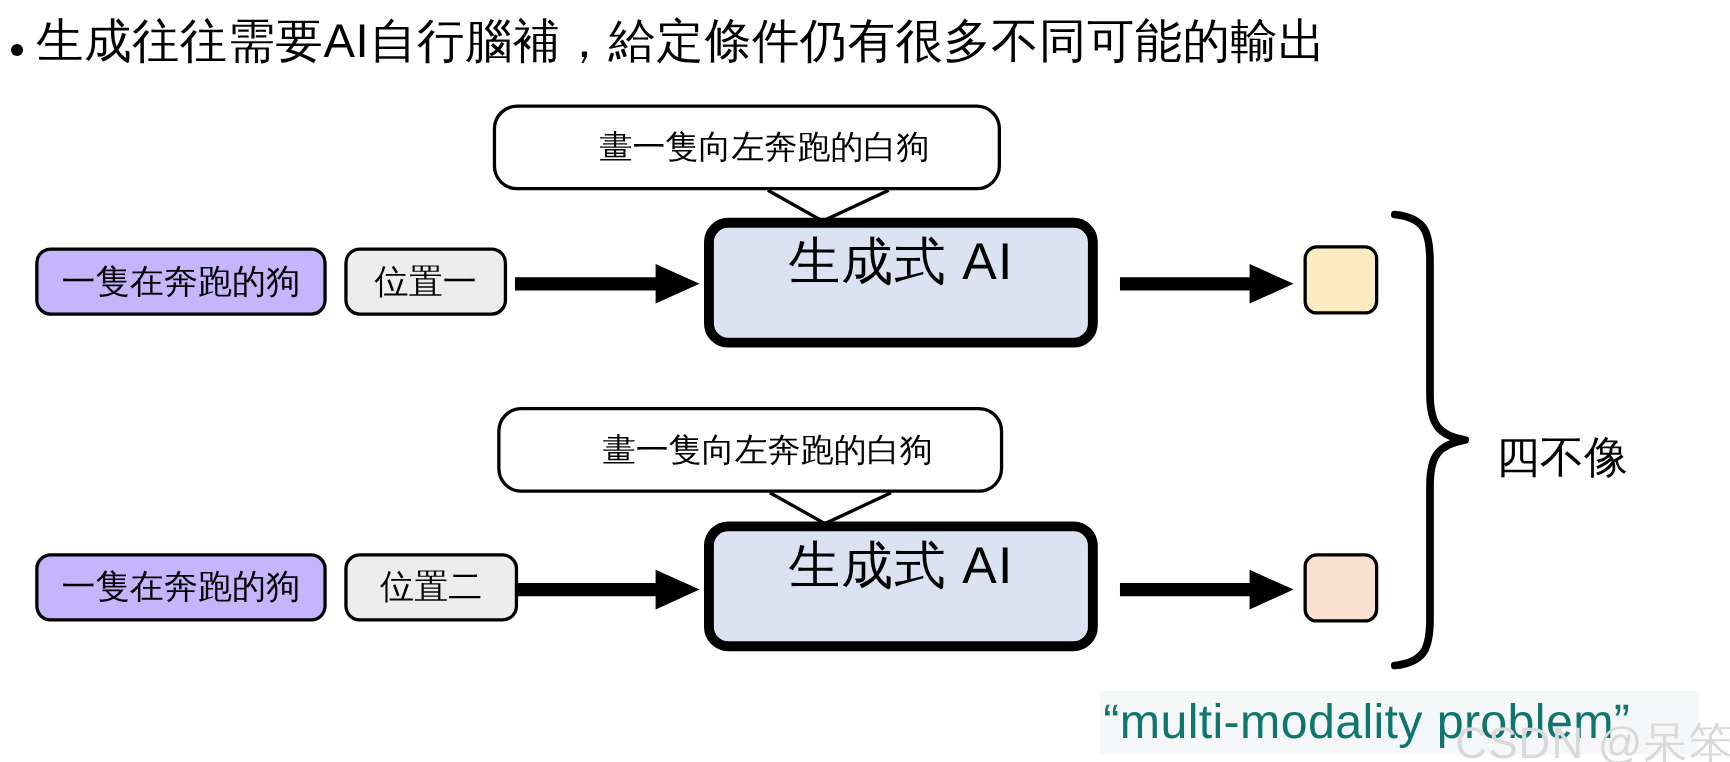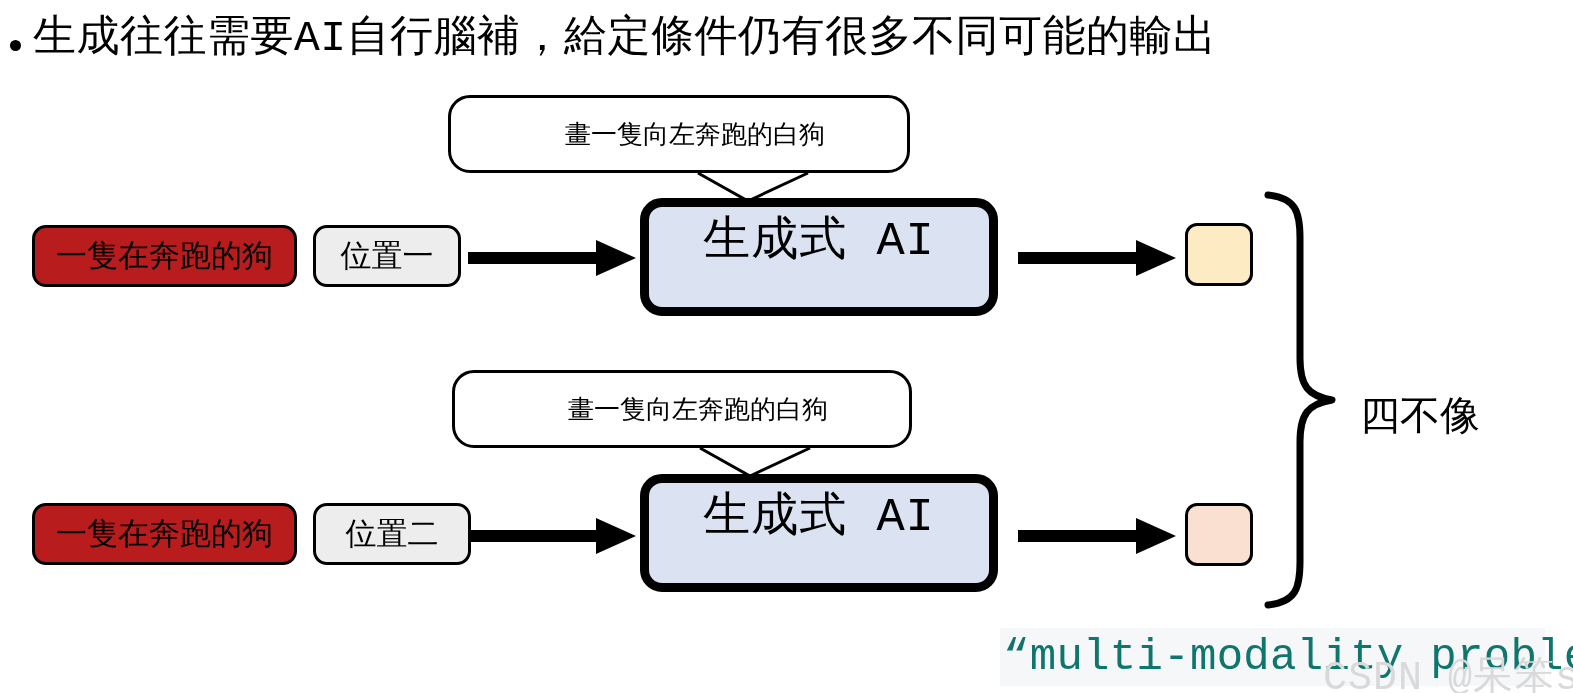--- a/index.html
+++ b/index.html
@@ -10,21 +10,20 @@
   body {
     font-family: "Liberation Sans", "DejaVu Sans", sans-serif;
     color: #000000;
   }
   #slide {
     position: relative;
     width: 1573px;
     height: 693px;
     background: #ffffff;
     overflow: hidden;
-    font-family: Liberation Mono, monospace;
   }
 
   
   .title-row {
     position: absolute;
     left: 10px;
     top: 14px;
     width: 1500px;
     display: flex;
     align-items: flex-start;
@@ -50,21 +49,21 @@
     position: absolute;
     box-sizing: border-box;
     display: flex;
     align-items: center;
     justify-content: center;
     border: 3px solid #000;
     border-radius: 14px;
     font-size: 31px;
     white-space: nowrap;
   }
-  .box-blue  { background: #b91c1c; }
+  .box-blue  { background: #c4b5fd; }
   .box-gray  { background: #ededed; }
 
   .ai-box {
     position: absolute;
     box-sizing: border-box;
     display: flex;
     align-items: flex-start;
     justify-content: center;
     background: #dbe3f2;
     border: 9px solid #000;
@@ -90,21 +89,21 @@
     left: 0; top: 0;
     box-sizing: border-box;
     width: 100%;
     height: 78px;
     border: 3px solid #000;
     border-radius: 22px;
     background: #fff;
     display: flex;
     align-items: center;
     justify-content: center;
-    font-size: 26px;
+    font-size: 30px;
     white-space: nowrap;
     z-index: 2;
     padding-left: 32px;
   }
   .bubble-tail {
     position: absolute;
     left: 0;
     top: 70px;
     width: 100%;
     height: 80px;

